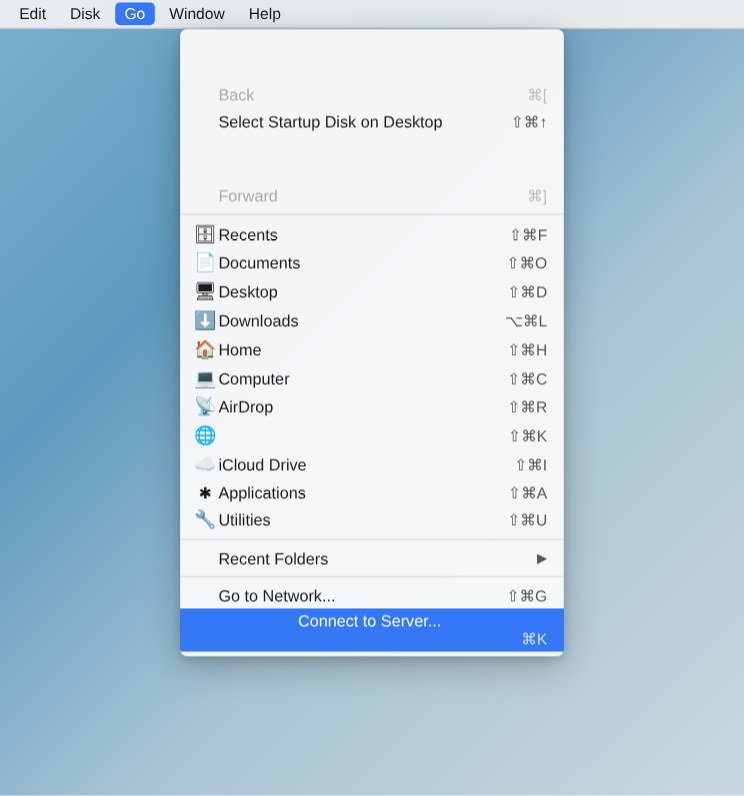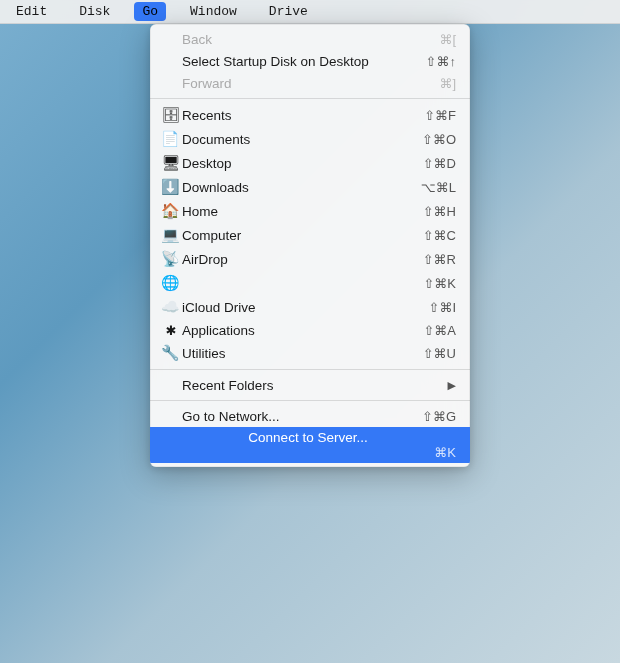--- a/index.html
+++ b/index.html
@@ -24,38 +24,37 @@
       position: absolute;
       top: 0;
       left: 0;
       right: 0;
       height: 24px;
       background: rgba(240, 240, 240, 0.92);
       backdrop-filter: blur(10px);
       display: flex;
       align-items: center;
       padding: 0 8px;
-      gap: 16px;
+      gap: 4px;
       z-index: 100;
       border-bottom: 1px solid rgba(0,0,0,0.1);
-      font-family: Liberation Mono, monospace;
     }
 
     .menubar-item {
       padding: 2px 8px;
       border-radius: 4px;
       font-size: 13px;
       color: #1a1a1a;
       cursor: pointer;
       white-space: nowrap;
     }
 
     .menubar-item.active {
       background: #3478f6;
-      color: #000000;
+      color: #fef9c3;
     }
 
     
     .dropdown {
       position: absolute;
       top: 24px;
       left: 150px;
       width: 320px;
       background: rgba(248, 248, 248, 0.97);
       backdrop-filter: blur(20px);
@@ -73,20 +72,21 @@
       cursor: pointer;
       color: #1a1a1a;
       font-size: 13.5px;
       min-height: 22px;
       position: relative;
     }
 
     .menu-item.disabled {
       color: #aaa;
       cursor: default;
+      margin-top: 40px;
     }
 
     .menu-item.highlighted {
       background: #3478f6;
       color: white;
       flex-direction: column;
     }
 
     .menu-item .item-icon {
       width: 22px;
@@ -135,21 +135,21 @@
 </head>
 <body>
 
 <div class="desktop-bg"></div>
 
 <div class="menubar">
   <div class="menubar-item">Edit</div>
   <div class="menubar-item">Disk</div>
   <div class="menubar-item active">Go</div>
   <div class="menubar-item">Window</div>
-  <div class="menubar-item">Drive</div>
+  <div class="menubar-item">Help</div>
 </div>
 
 <div class="dropdown">
 
   <div class="menu-item disabled">
     <span class="item-icon"></span>
     <span class="item-label">Back</span>
     <span class="item-shortcut kbd">⌘[</span>
   </div>
   <div class="menu-item">

